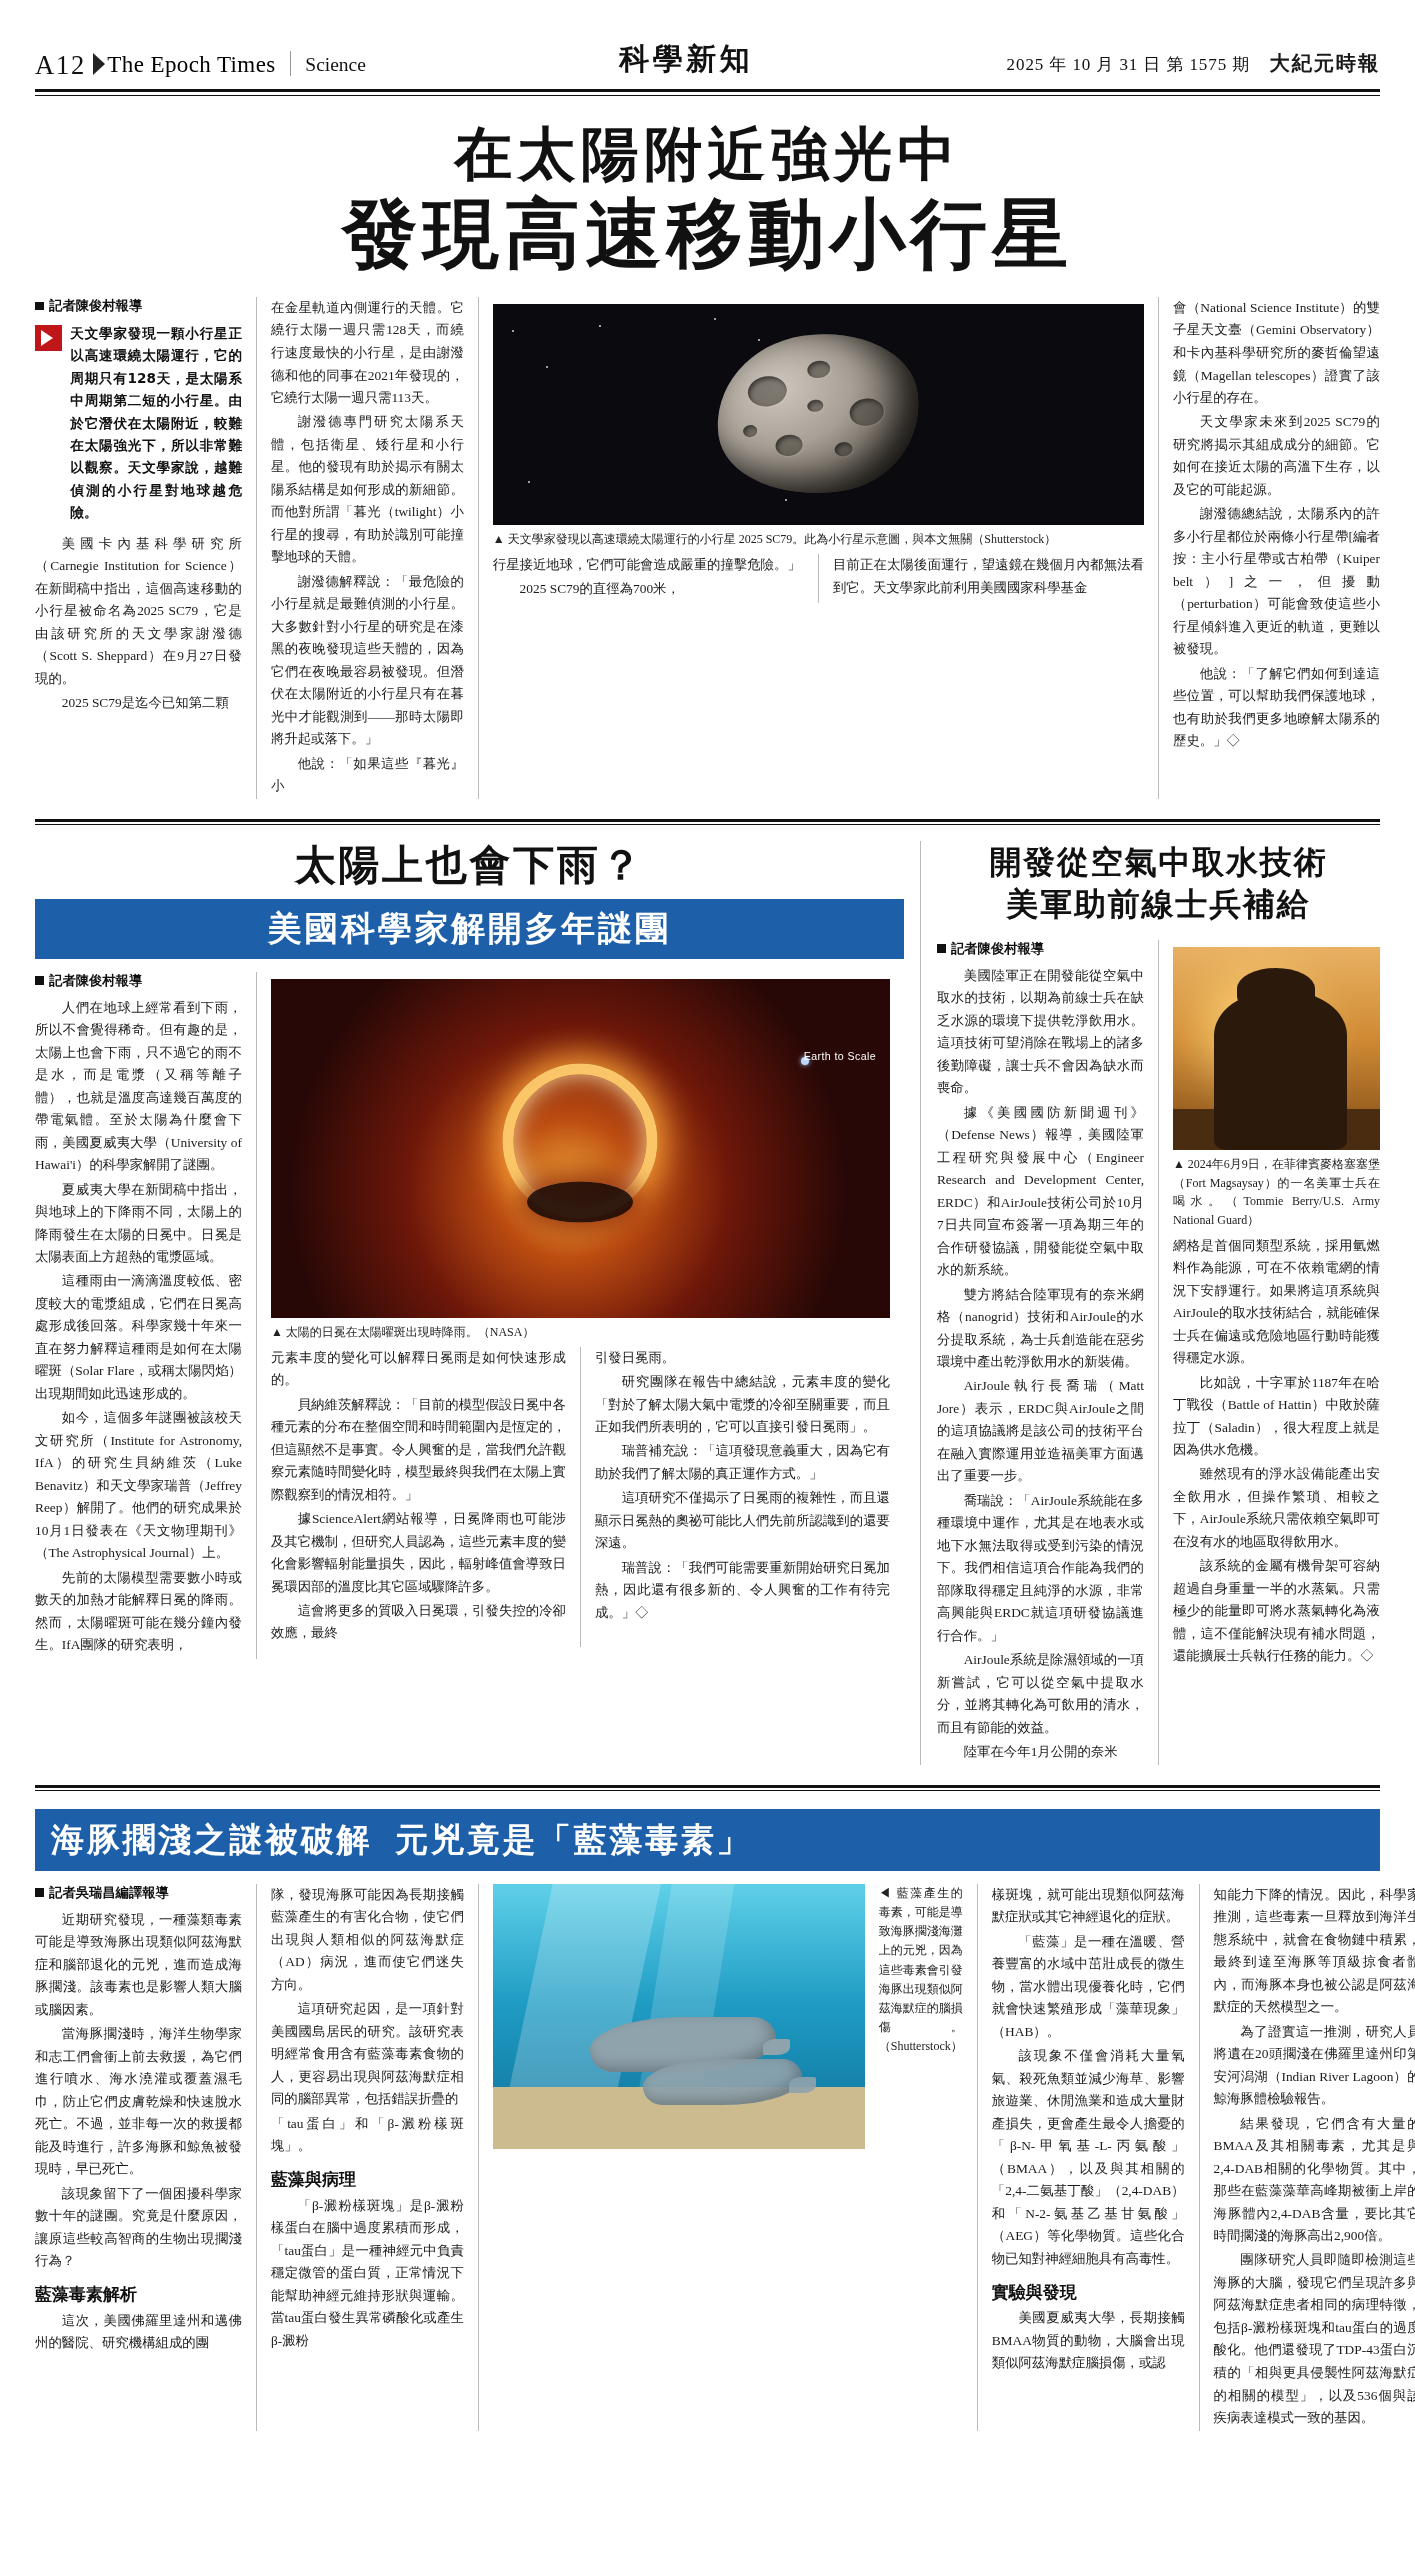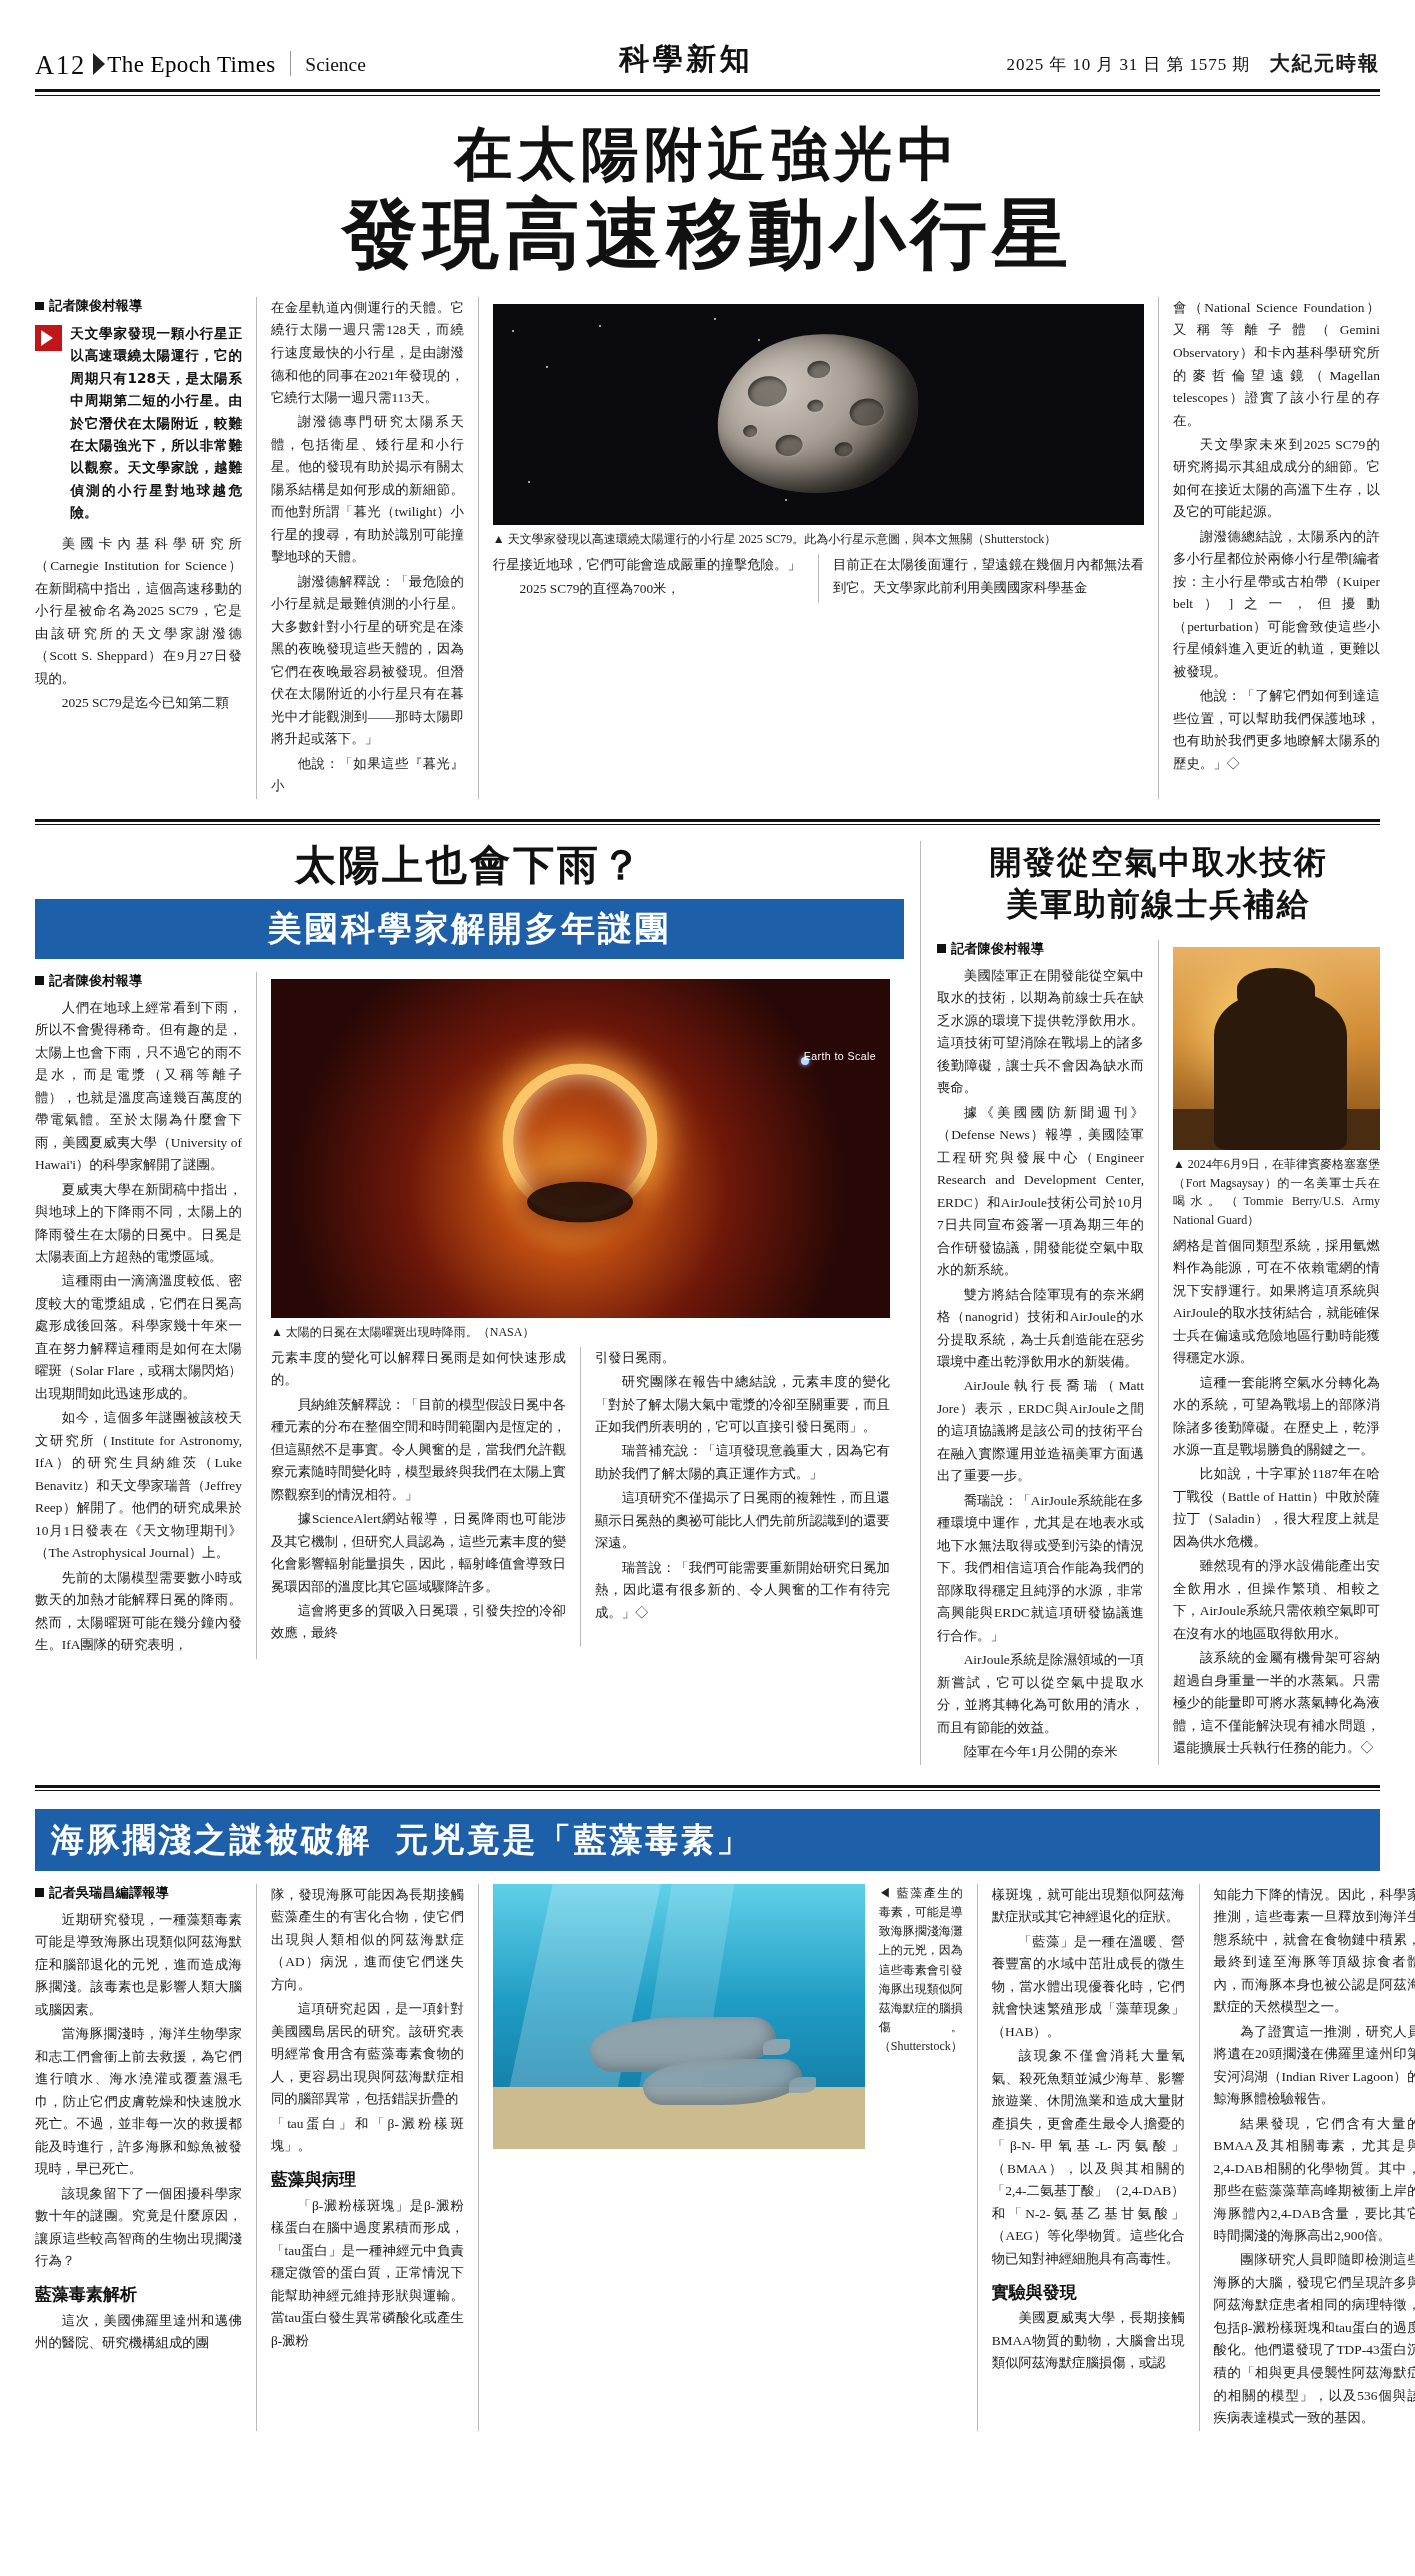--- a/index.html
+++ b/index.html
@@ -259,21 +259,21 @@
         </div>
         <div class="vline"></div>
         <div style="flex:1 1 50%;padding-left:14px;box-sizing:border-box;">
           <p class="body">目前正在太陽後面運行，望遠鏡在幾個月內都無法看到它。天文學家此前利用美國國家科學基金</p>
         </div>
       </div>
     </div>
     <div class="vline"></div>
 
     <div class="col" style="flex:0 0 221px;">
-      <p class="body">會（National Science Foundation）又稱等離子體（Gemini Observatory）和卡內基科學研究所的麥哲倫望遠鏡（Magellan telescopes）證實了該小行星的存在。</p>
+      <p class="body">會（National Science Institute）的雙子星天文臺（Gemini Observatory）和卡內基科學研究所的麥哲倫望遠鏡（Magellan telescopes）證實了該小行星的存在。</p>
       <p class="body indent">天文學家未來到2025 SC79的研究將揭示其組成成分的細節。它如何在接近太陽的高溫下生存，以及它的可能起源。</p>
       <p class="body indent">謝潑德總結說，太陽系內的許多小行星都位於兩條小行星帶[編者按：主小行星帶或古柏帶（Kuiper belt）]之一，但擾動（perturbation）可能會致使這些小行星傾斜進入更近的軌道，更難以被發現。</p>
       <p class="body indent">他說：「了解它們如何到達這些位置，可以幫助我們保護地球，也有助於我們更多地瞭解太陽系的歷史。」◇</p>
     </div>
   </div>
 
   <div class="sec-sep"></div>
   <div class="sec-sep-thin"></div>
 
   <div class="sec2">
@@ -353,21 +353,20 @@
             <div class="figure">
               <div class="soldier-box">
                 <div class="sb-sky"></div>
                 <div class="sb-sun"></div>
                 <div class="sb-ground"></div>
                 <div class="sb-fig"></div>
               </div>
               <div class="caption">▲ 2024年6月9日，在菲律賓麥格塞塞堡（Fort Magsaysay）的一名美軍士兵在喝水。（Tommie Berry/U.S. Army National Guard）</div>
             </div>
             <p class="body">網格是首個同類型系統，採用氫燃料作為能源，可在不依賴電網的情況下安靜運行。如果將這項系統與AirJoule的取水技術結合，就能確保士兵在偏遠或危險地區行動時能獲得穩定水源。</p>
-            <p class="body indent">這種一套能將空氣水分轉化為水的系統，可望為戰場上的部隊消除諸多後勤障礙。在歷史上，乾淨水源一直是戰場勝負的關鍵之一。</p>
             <p class="body indent">比如說，十字軍於1187年在哈丁戰役（Battle of Hattin）中敗於薩拉丁（Saladin），很大程度上就是因為供水危機。</p>
             <p class="body indent">雖然現有的淨水設備能產出安全飲用水，但操作繁瑣、相較之下，AirJoule系統只需依賴空氣即可在沒有水的地區取得飲用水。</p>
             <p class="body indent">該系統的金屬有機骨架可容納超過自身重量一半的水蒸氣。只需極少的能量即可將水蒸氣轉化為液體，這不僅能解決現有補水問題，還能擴展士兵執行任務的能力。◇</p>
           </div>
         </div>
       </div>
 
     </div>
   </div>
 

